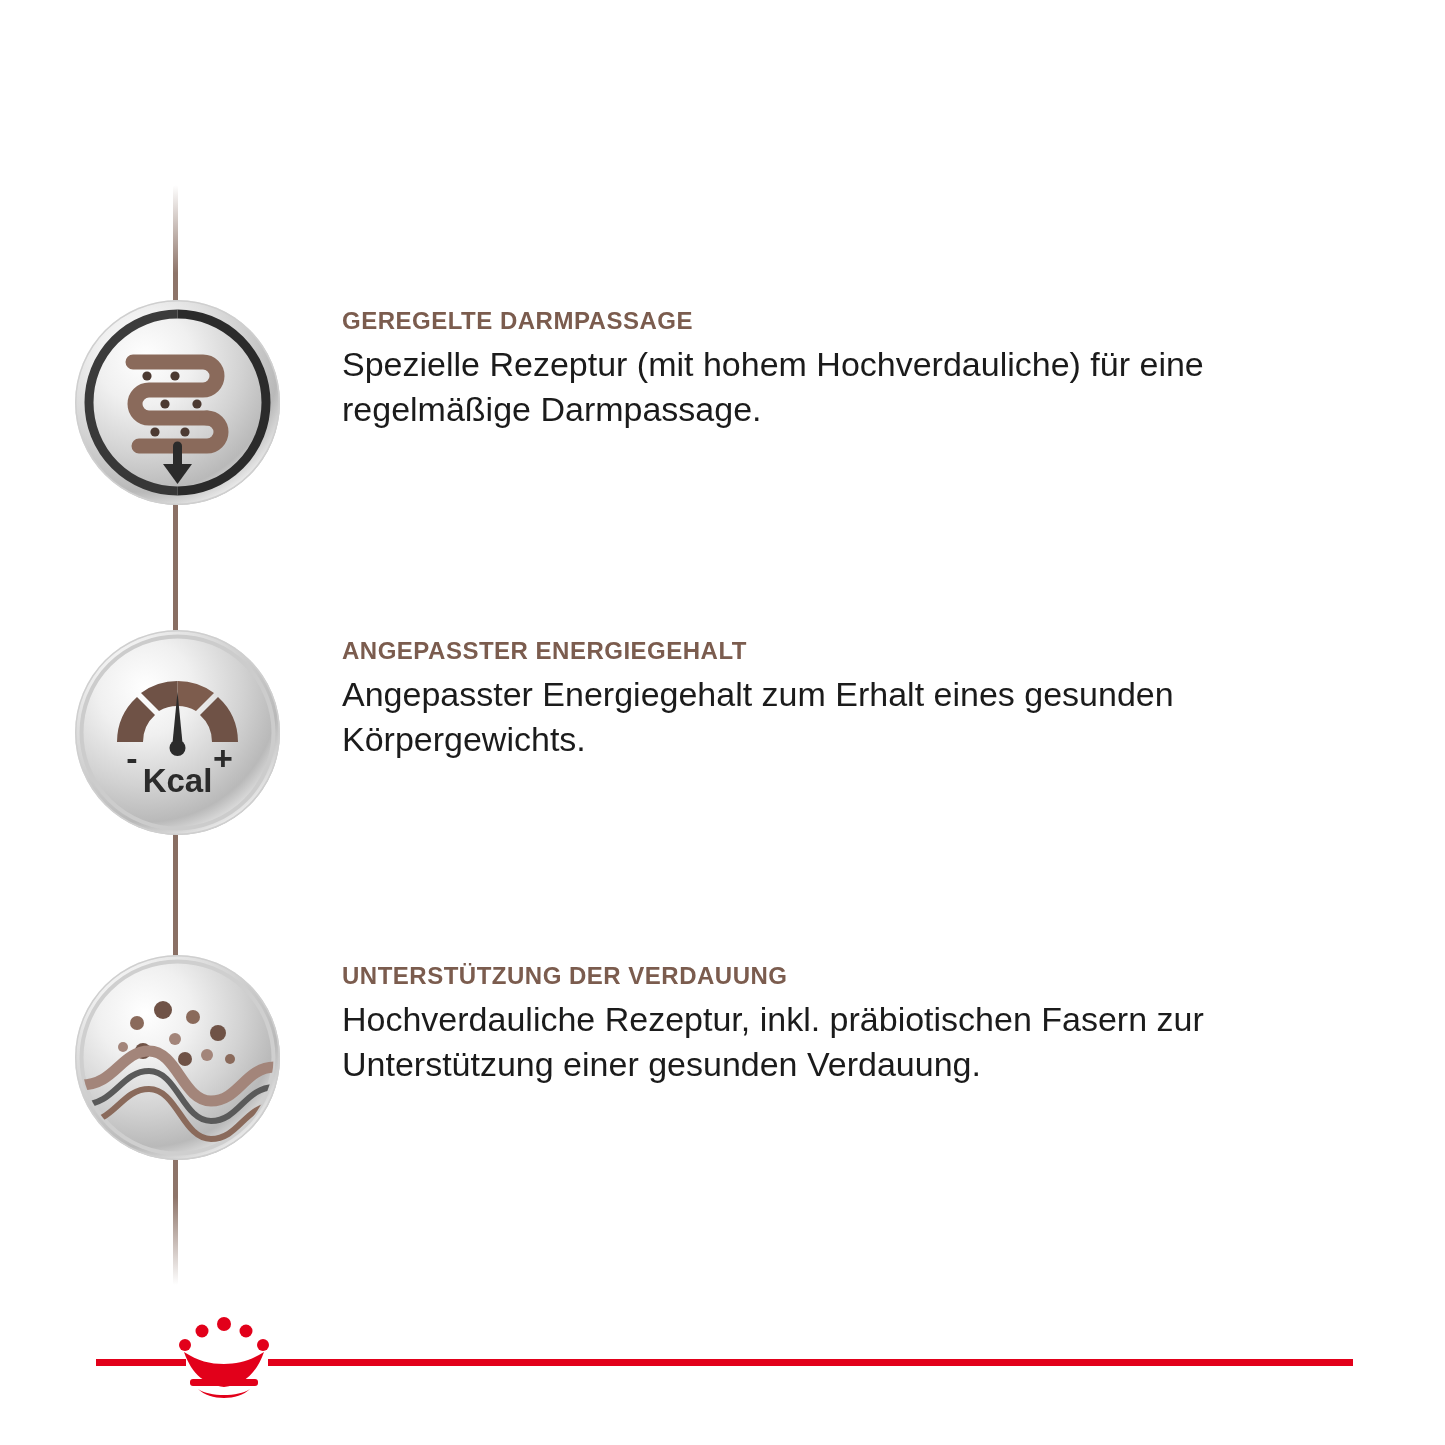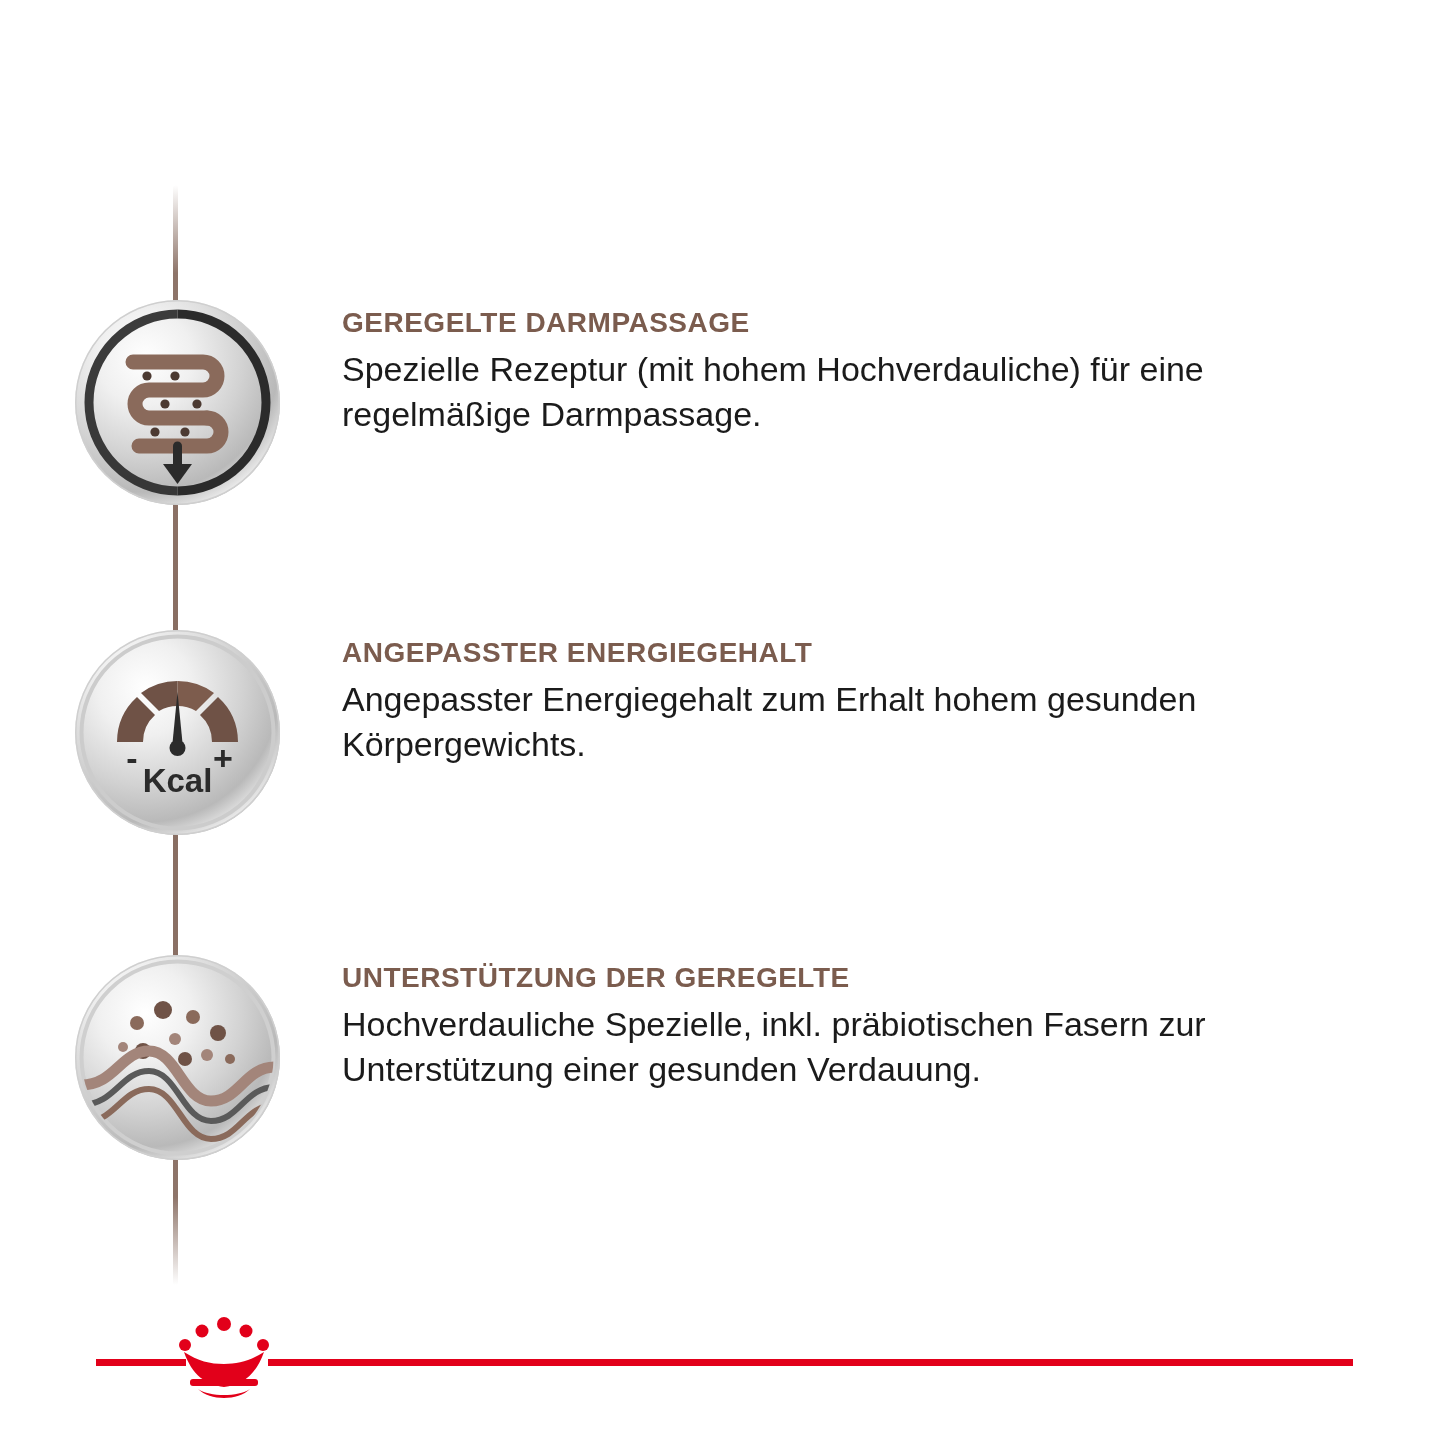--- a/index.html
+++ b/index.html
@@ -75,21 +75,21 @@
     box-shadow: inset 0 0 0 2px #cfcfcf;
   }
   .icon-wrap svg { display: block; width: 205px; height: 205px; }
 
   .text-col {
     padding-left: 62px;
     padding-top: 8px;
     flex: 1 1 auto;
   }
   .benefit-title {
-    font-size: 28px;
+    font-size: 24px;
     font-weight: bold;
     color: #7b5c4e;
     letter-spacing: 0.5px;
     line-height: 1.1;
     margin: 0 0 8px 0;
     font-family: "Liberation Sans", sans-serif;
   }
   .benefit-desc {
     font-size: 34px;
     color: #1b1b1b;
@@ -197,21 +197,21 @@
         <path d="M102.5 62 L108 118 L97 118 Z" fill="#2b2b2b"></path>
         <circle cx="102.5" cy="118" r="8" fill="#2b2b2b"></circle>
 
         <text x="57" y="140" font-family="Liberation Sans, sans-serif" font-size="34" font-weight="bold" fill="#2b2b2b" text-anchor="middle">-</text>
         <text x="148" y="140" font-family="Liberation Sans, sans-serif" font-size="34" font-weight="bold" fill="#2b2b2b" text-anchor="middle">+</text>
         <text x="102.5" y="162" font-family="Liberation Sans, sans-serif" font-size="33" font-weight="bold" fill="#2b2b2b" text-anchor="middle">Kcal</text>
       </svg>
     </div>
     <div class="text-col">
       <p class="benefit-title">ANGEPASSTER ENERGIEGEHALT</p>
-      <p class="benefit-desc">Angepasster Energiegehalt zum Erhalt hohem gesunden Körpergewichts.</p>
+      <p class="benefit-desc">Angepasster Energiegehalt zum Erhalt eines gesunden Körpergewichts.</p>
     </div>
   </div>
 
   <div class="benefit" id="benefit-2">
     <div class="icon-wrap">
       <svg viewBox="0 0 205 205" xmlns="http://www.w3.org/2000/svg">
         <defs>
           <radialGradient id="sil3" cx="34%" cy="28%" r="78%">
             <stop offset="0%" stop-color="#ffffff"></stop>
             <stop offset="30%" stop-color="#f0f0f0"></stop>
@@ -238,22 +238,22 @@
           <circle cx="155" cy="104" r="5" fill="#8a6a5b"></circle>
           <circle cx="110" cy="104" r="7" fill="#6f5246"></circle>
 
           <path d="M6 130 C40 130 46 96 74 96 C102 96 108 146 136 146 C164 146 170 112 200 112" fill="none" stroke="#a3857a" stroke-width="11" stroke-linecap="round"></path>
           <path d="M6 150 C40 150 46 116 74 116 C102 116 108 166 136 166 C164 166 170 132 200 132" fill="none" stroke="#5a5a5a" stroke-width="6" stroke-linecap="round"></path>
           <path d="M6 168 C40 168 46 134 74 134 C102 134 108 184 136 184 C164 184 170 150 200 150" fill="none" stroke="#8a6a5b" stroke-width="6" stroke-linecap="round"></path>
         </g>
       </svg>
     </div>
     <div class="text-col">
-      <p class="benefit-title">UNTERSTÜTZUNG DER GEREGELTE</p>
-      <p class="benefit-desc">Hochverdauliche Spezielle, inkl. präbiotischen Fasern zur Unterstützung einer gesunden Verdauung.</p>
+      <p class="benefit-title">UNTERSTÜTZUNG DER VERDAUUNG</p>
+      <p class="benefit-desc">Hochverdauliche Rezeptur, inkl. präbiotischen Fasern zur Unterstützung einer gesunden Verdauung.</p>
     </div>
   </div>
 
   <div class="footer">
     <div class="footer-rule-left"></div>
     <div class="footer-rule-right"></div>
     <div class="crown">
       <svg viewBox="0 0 96 84" xmlns="http://www.w3.org/2000/svg">
         <g fill="#e2001a">
           <circle cx="48" cy="7" r="7"></circle>

